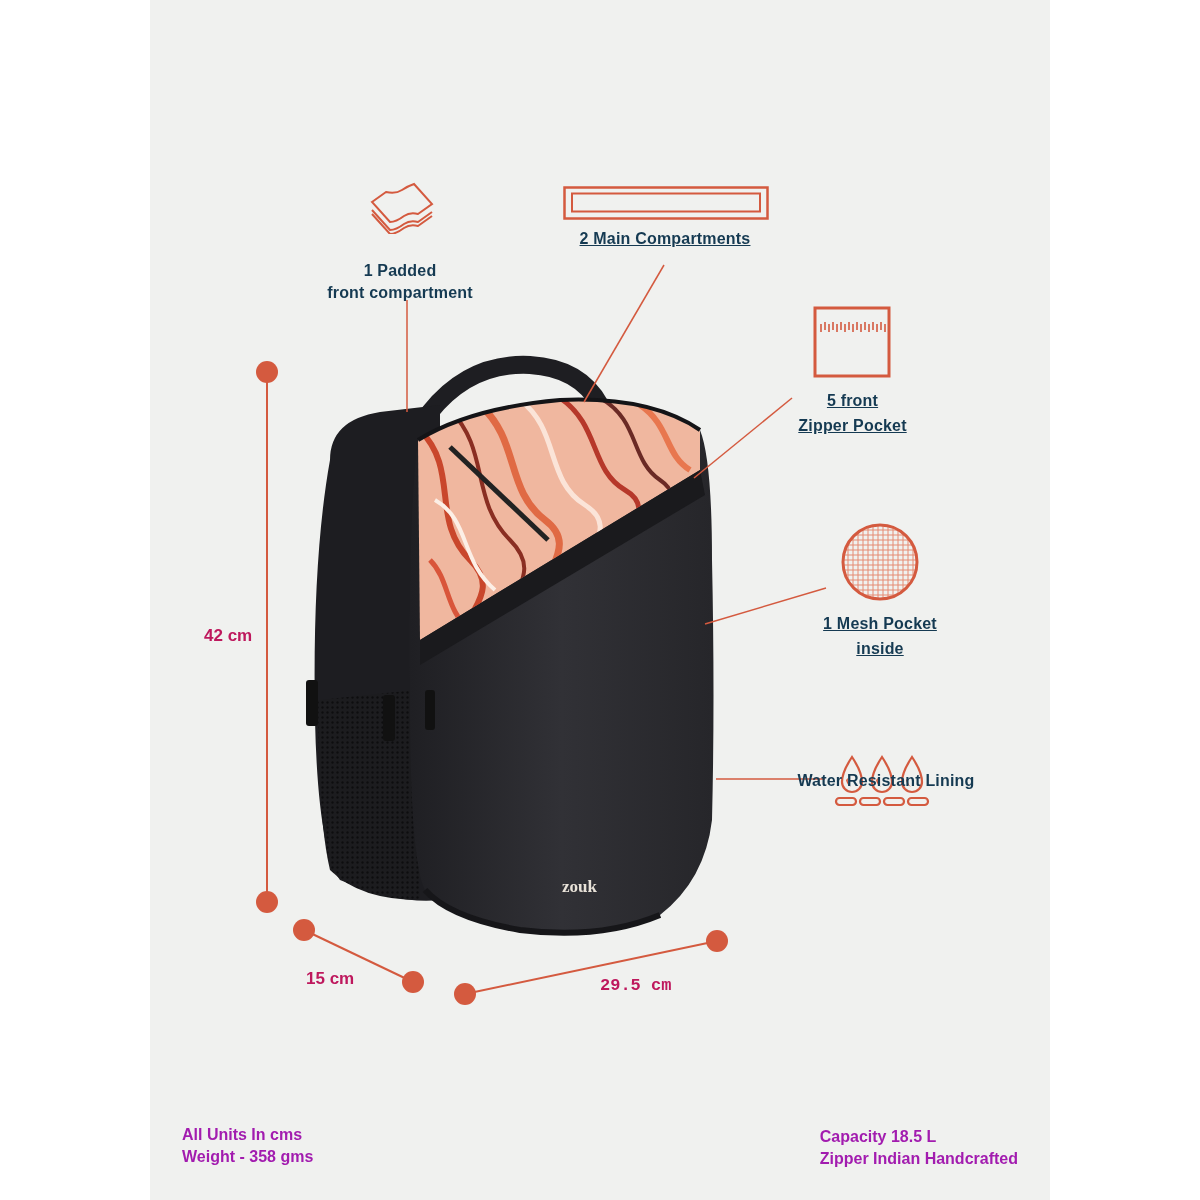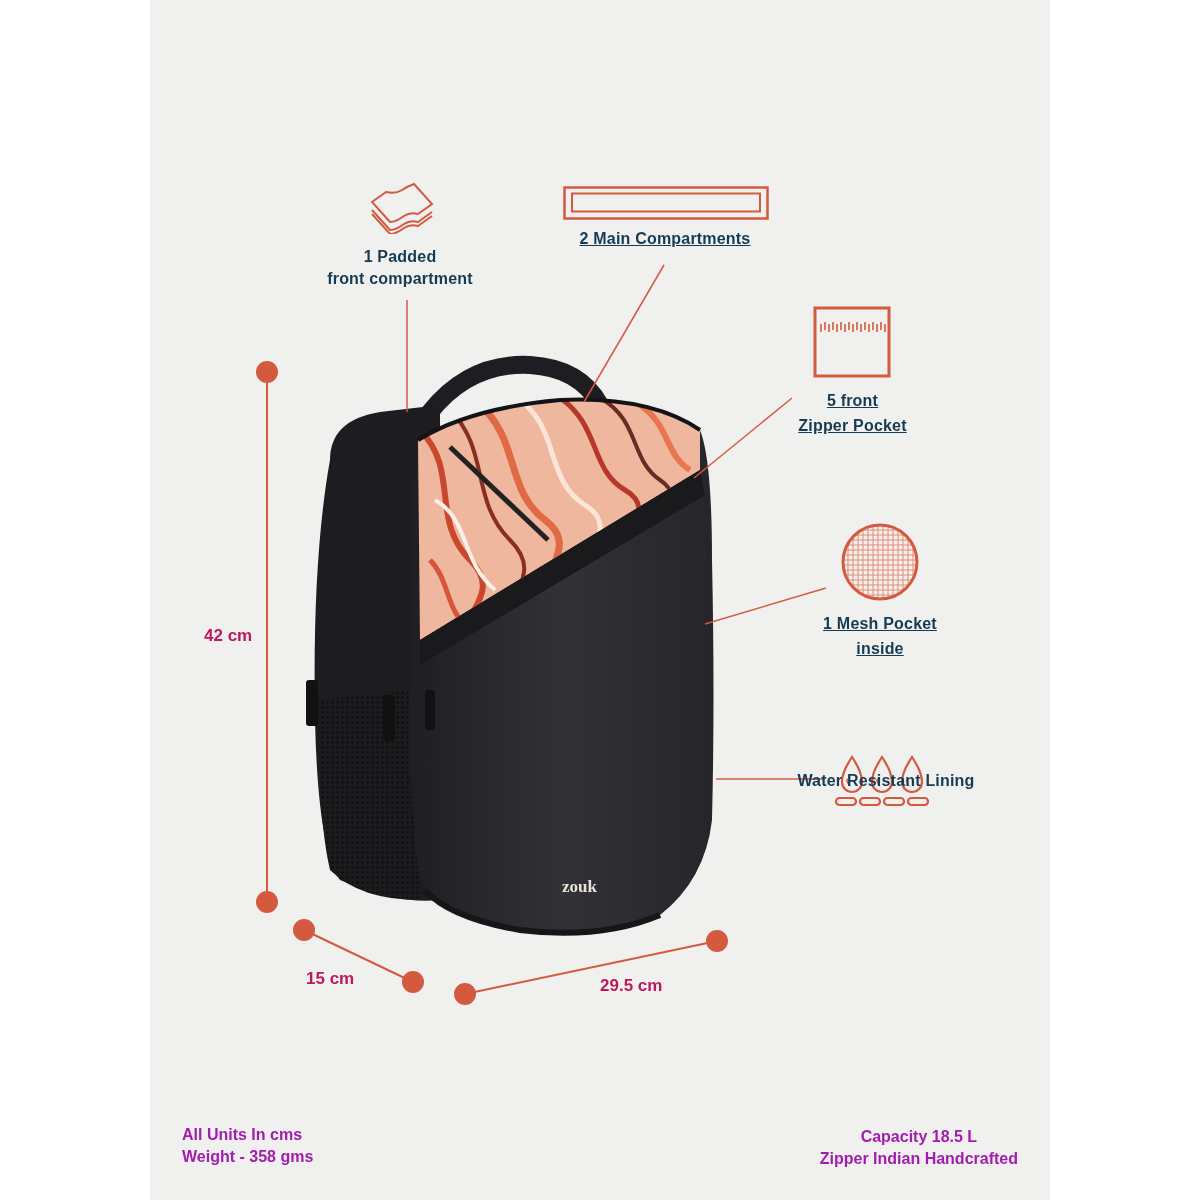--- a/index.html
+++ b/index.html
@@ -11,21 +11,21 @@
     }
     .overlay { position: absolute; left: 0; top: 0; width: 1200px; height: 1200px; }
     .label {
       position: absolute; color: #153a52; font-weight: bold; font-size: 17px;
       line-height: 23px; text-align: center; letter-spacing: 0.2px;
     }
     .label.big { font-size: 16px; line-height: 25px; text-decoration: underline; }
     .label.small { font-size: 16px; line-height: 22px; }
     .dim { position: absolute; color: #be185d; font-weight: bold; font-size: 17px; }
     .footer { position: absolute; color: #a21caf; font-weight: bold; font-size: 16px; line-height: 22px; }
-    .footer.right { text-align: center; }
+    .footer.right { text-align: left; }
     .icon { position: absolute; }
   </style>
 </head>
 <body>
 
 <div class="panel"></div>
 
 <svg class="overlay" viewBox="0 0 1200 1200" xmlns="http://www.w3.org/2000/svg">
   <defs>
     <clipPath id="patternClip">
@@ -190,21 +190,21 @@
     <rect x="50" y="44" width="20" height="7" rx="3.5"></rect>
     <rect x="74" y="44" width="20" height="7" rx="3.5"></rect>
   </g>
   <g fill="#d45a3f">
     <path d="M14,24 Q13,30 17,33 Q13,31 12,26 Z"></path>
     <path d="M44,24 Q43,30 47,33 Q43,31 42,26 Z"></path>
     <path d="M74,24 Q73,30 77,33 Q73,31 72,26 Z"></path>
   </g>
 </svg>
 
-<div class="label small" style="left:300px;top:246px;width:200px;">
+<div class="label small" style="left:300px;top:260px;width:200px;">
   <div>1 Padded</div>
   <div>front compartment</div>
 </div>
 
 <div class="label big" style="left:540px;top:226px;width:250px;">
   <div>2 Main Compartments</div>
 </div>
 
 <div class="label big" style="left:770px;top:388px;width:165px;">
   <div>5 front</div>
@@ -215,21 +215,21 @@
   <div>1 Mesh Pocket</div>
   <div>inside</div>
 </div>
 
 <div class="label small" style="left:784px;top:770px;width:204px;">
   <div>Water Resistant Lining</div>
 </div>
 
 <div class="dim" style="left:204px;top:626px;">42 cm</div>
 <div class="dim" style="left:306px;top:969px;">15 cm</div>
-<div class="dim" style="left:600px;top:976px;">29.5 cm</div>
+<div class="dim" style="left:600px;top:976px;font-family:Liberation Mono, monospace;">29.5 cm</div>
 
 <div class="footer" style="left:182px;top:1124px;">
   <div>All Units In cms</div>
   <div>Weight - 358 gms</div>
 </div>
 <div class="footer right" style="right:182px;top:1126px;">
   <div>Capacity 18.5 L</div>
   <div>Zipper Indian Handcrafted</div>
 </div>
 

